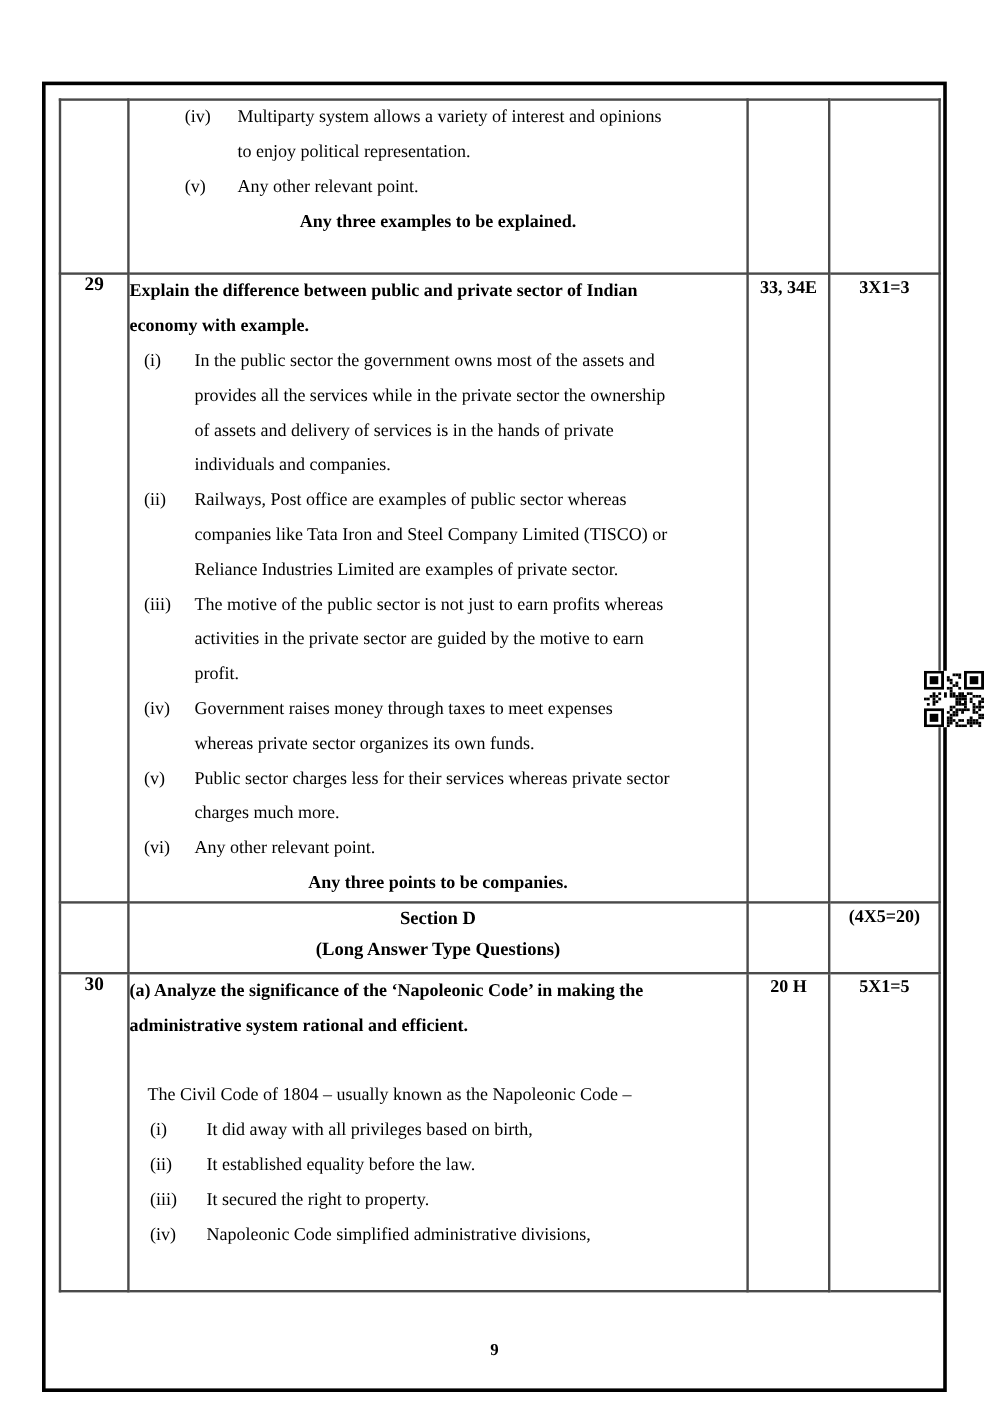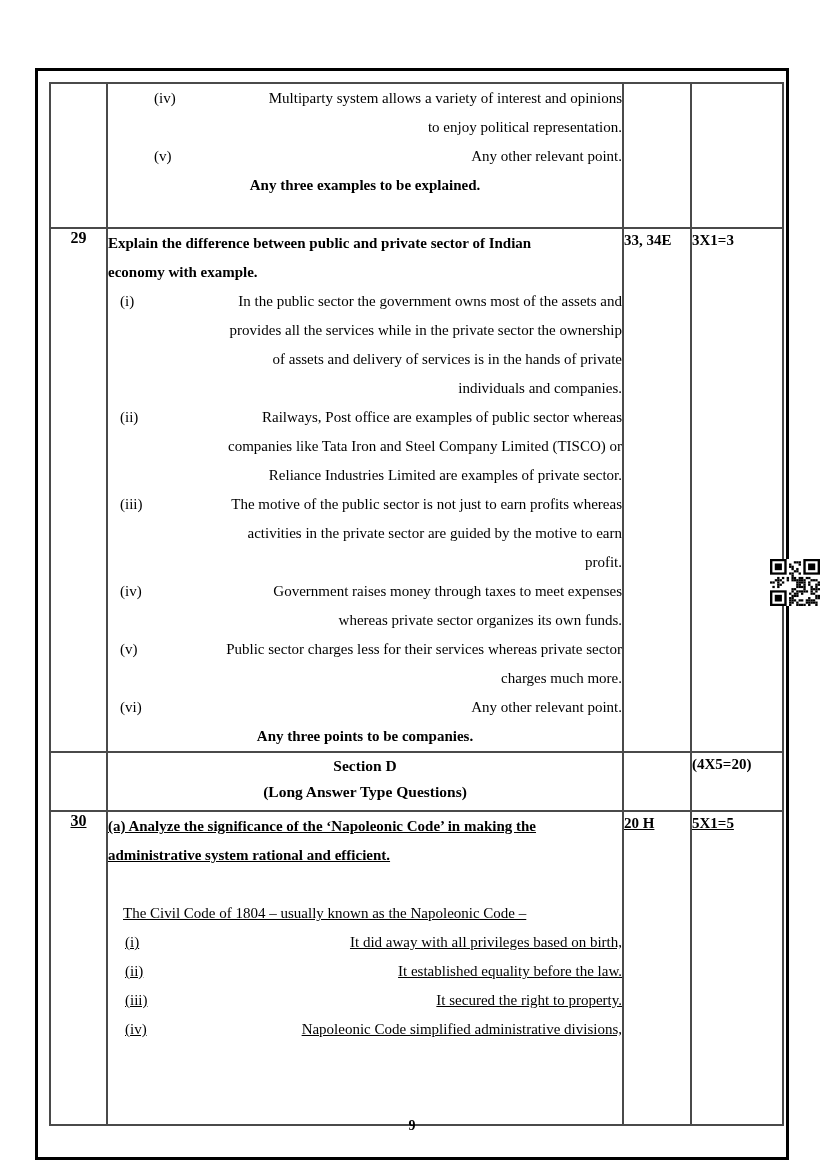--- a/index.html
+++ b/index.html
@@ -19,37 +19,37 @@
   table.answer-table td{
     border:2px solid #4a4a4a;vertical-align:top;padding:0;box-sizing:border-box;
   }
   td.qno{
     text-align:center;font-weight:bold;font-size:16px;padding-top:5px;
   }
   td.content{
     font-size:15px;line-height:29px;padding:6px 8px 0 11px;
   }
   td.codes,td.marks{
-    font-weight:bold;font-size:15px;padding-top:7px;line-height:22px;
+    text-align:center;font-weight:bold;font-size:15px;padding-top:7px;line-height:22px;
   }
   .title{font-weight:bold;}
   .ln{display:block;}
   .item{display:flex;}
-  .item .text{flex:1;text-align:right;}
+  .item .text{flex:1;}
   
   .rowA .item{margin-left:46px;} .rowA .marker{flex:0 0 44px;}
   .r29 .item{margin-left:12px;}  .r29 .marker{flex:0 0 42px;}
   .r30 .item{margin-left:17px;}  .r30 .marker{flex:0 0 47px;}
   .r30 .intro{margin-left:15px;}
   .note{font-weight:bold;text-align:center;}
   .spacer{height:29px;}
   tr.row-a{height:145px;}
   tr.row-29{height:521px;}
   tr.row-section{height:59px;}
-  tr.row-30{height:314px;text-decoration:underline;}
+  tr.row-30{height:265px;}
   td.section-cell{
     text-align:center;font-weight:bold;font-size:15.5px;line-height:26px;padding-top:3px;
   }
   .page-number{
     position:absolute;left:0;top:1047px;width:100%;
     text-align:center;font-weight:bold;font-size:14px;
   }
   .qr-wrap{
     position:absolute;left:770px;top:559px;width:50px;height:47px;background:#fff;
   }

